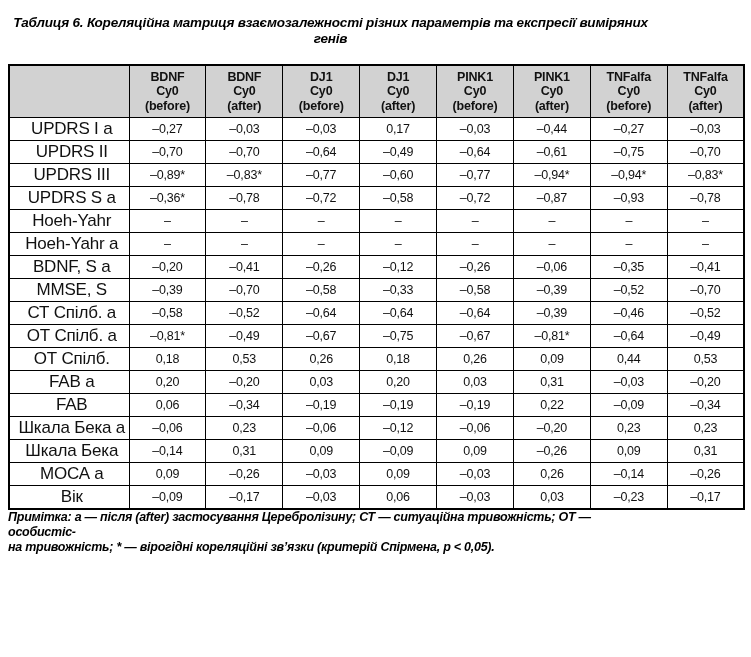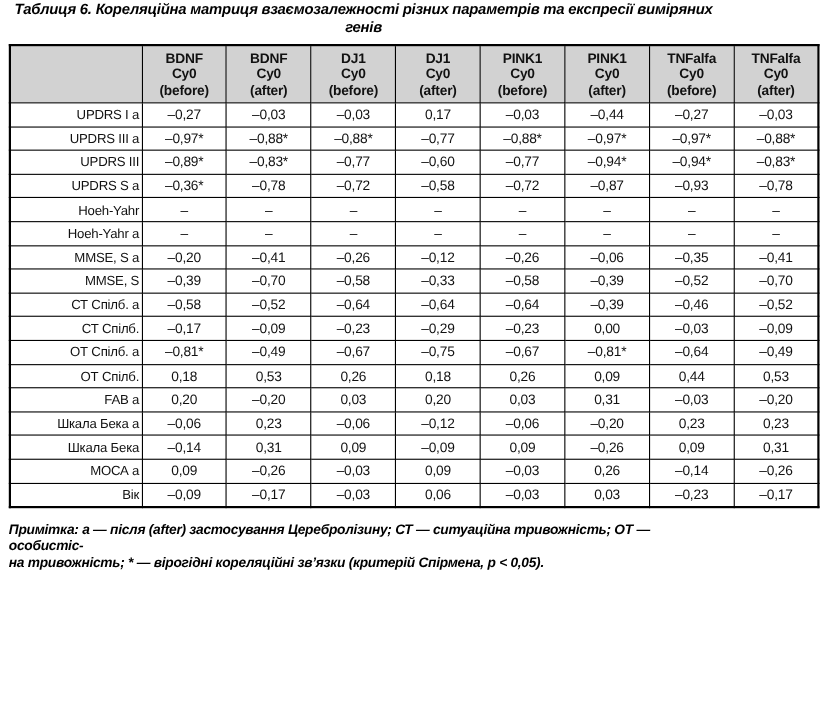--- a/index.html
+++ b/index.html
@@ -8,36 +8,36 @@
     background: #ffffff;
     width: 751px;
     height: 657px;
     font-family: "Liberation Sans", sans-serif;
     color: #111111;
   }
   .page {
     box-sizing: border-box;
     width: 661px;
     height: 657px;
-    padding: 1px 8px 4px 8px;
+    padding: 15px 8px 4px 8px;
   }
   .title {
     text-align: center;
     font-weight: bold;
     font-style: italic;
     font-size: 13.5px;
     line-height: 15.5px;
     color: #000000;
     letter-spacing: -0.2px;
   }
   table.corr {
     border-collapse: collapse;
     table-layout: fixed;
     width: 735px;
-    margin-top: 8px;
+    margin-top: 18px;
     border: 2px solid #000000;
   }
   table.corr th, table.corr td {
     border: 1px solid #000000;
     overflow: hidden;
   }
   thead th {
     background: #d2d2d2;
     font-weight: bold;
     font-size: 12.5px;
@@ -47,35 +47,35 @@
     white-space: pre-line;
     height: 49px;
     padding: 1px 0;
     letter-spacing: -0.2px;
   }
   thead th.corner {
     background: #d2d2d2;
   }
   tbody th.rowlabel {
     font-weight: normal;
-    text-align: right;
-    font-size: 12px;
+    text-align: center;
+    font-size: 17px;
     padding: 1px 2px 1px 7px;
     white-space: nowrap;
     letter-spacing: -0.2px;
   }
   tbody td.val {
     text-align: center;
     font-size: 12.5px;
     height: 20.6px;
     padding: 0 2px;
     letter-spacing: -0.2px;
   }
   .footnote {
-    margin-top: 12px;
+    margin-top: 0;
     font-weight: bold;
     font-style: italic;
     font-size: 12.5px;
     line-height: 15px;
     color: #000000;
     white-space: pre-line;
     letter-spacing: -0.25px;
   }
 </style>
 </head>
@@ -126,29 +126,29 @@
           <td class="val">–0,27</td>
           <td class="val">–0,03</td>
           <td class="val">–0,03</td>
           <td class="val">0,17</td>
           <td class="val">–0,03</td>
           <td class="val">–0,44</td>
           <td class="val">–0,27</td>
           <td class="val">–0,03</td>
         </tr>
         <tr>
-          <th class="rowlabel">UPDRS III a</th>
-          <td class="val">–0,97*</td>
-          <td class="val">–0,88*</td>
-          <td class="val">–0,88*</td>
-          <td class="val">–0,77</td>
-          <td class="val">–0,88*</td>
-          <td class="val">–0,97*</td>
-          <td class="val">–0,97*</td>
-          <td class="val">–0,88*</td>
+          <th class="rowlabel">UPDRS II</th>
+          <td class="val">–0,70</td>
+          <td class="val">–0,70</td>
+          <td class="val">–0,64</td>
+          <td class="val">–0,49</td>
+          <td class="val">–0,64</td>
+          <td class="val">–0,61</td>
+          <td class="val">–0,75</td>
+          <td class="val">–0,70</td>
         </tr>
         <tr>
           <th class="rowlabel">UPDRS III</th>
           <td class="val">–0,89*</td>
           <td class="val">–0,83*</td>
           <td class="val">–0,77</td>
           <td class="val">–0,60</td>
           <td class="val">–0,77</td>
           <td class="val">–0,94*</td>
           <td class="val">–0,94*</td>
@@ -181,21 +181,21 @@
           <td class="val">–</td>
           <td class="val">–</td>
           <td class="val">–</td>
           <td class="val">–</td>
           <td class="val">–</td>
           <td class="val">–</td>
           <td class="val">–</td>
           <td class="val">–</td>
         </tr>
         <tr>
-          <th class="rowlabel">MMSE, S a</th>
+          <th class="rowlabel">BDNF, S a</th>
           <td class="val">–0,20</td>
           <td class="val">–0,41</td>
           <td class="val">–0,26</td>
           <td class="val">–0,12</td>
           <td class="val">–0,26</td>
           <td class="val">–0,06</td>
           <td class="val">–0,35</td>
           <td class="val">–0,41</td>
         </tr>
         <tr>
@@ -212,31 +212,20 @@
         <tr>
           <th class="rowlabel">СТ Спілб. а</th>
           <td class="val">–0,58</td>
           <td class="val">–0,52</td>
           <td class="val">–0,64</td>
           <td class="val">–0,64</td>
           <td class="val">–0,64</td>
           <td class="val">–0,39</td>
           <td class="val">–0,46</td>
           <td class="val">–0,52</td>
-        </tr>
-        <tr>
-          <th class="rowlabel">СТ Спілб.</th>
-          <td class="val">–0,17</td>
-          <td class="val">–0,09</td>
-          <td class="val">–0,23</td>
-          <td class="val">–0,29</td>
-          <td class="val">–0,23</td>
-          <td class="val">0,00</td>
-          <td class="val">–0,03</td>
-          <td class="val">–0,09</td>
         </tr>
         <tr>
           <th class="rowlabel">ОТ Спілб. а</th>
           <td class="val">–0,81*</td>
           <td class="val">–0,49</td>
           <td class="val">–0,67</td>
           <td class="val">–0,75</td>
           <td class="val">–0,67</td>
           <td class="val">–0,81*</td>
           <td class="val">–0,64</td>
@@ -256,20 +245,31 @@
         <tr>
           <th class="rowlabel">FAB a</th>
           <td class="val">0,20</td>
           <td class="val">–0,20</td>
           <td class="val">0,03</td>
           <td class="val">0,20</td>
           <td class="val">0,03</td>
           <td class="val">0,31</td>
           <td class="val">–0,03</td>
           <td class="val">–0,20</td>
+        </tr>
+        <tr>
+          <th class="rowlabel">FAB</th>
+          <td class="val">0,06</td>
+          <td class="val">–0,34</td>
+          <td class="val">–0,19</td>
+          <td class="val">–0,19</td>
+          <td class="val">–0,19</td>
+          <td class="val">0,22</td>
+          <td class="val">–0,09</td>
+          <td class="val">–0,34</td>
         </tr>
         <tr>
           <th class="rowlabel">Шкала Бека а</th>
           <td class="val">–0,06</td>
           <td class="val">0,23</td>
           <td class="val">–0,06</td>
           <td class="val">–0,12</td>
           <td class="val">–0,06</td>
           <td class="val">–0,20</td>
           <td class="val">0,23</td>

